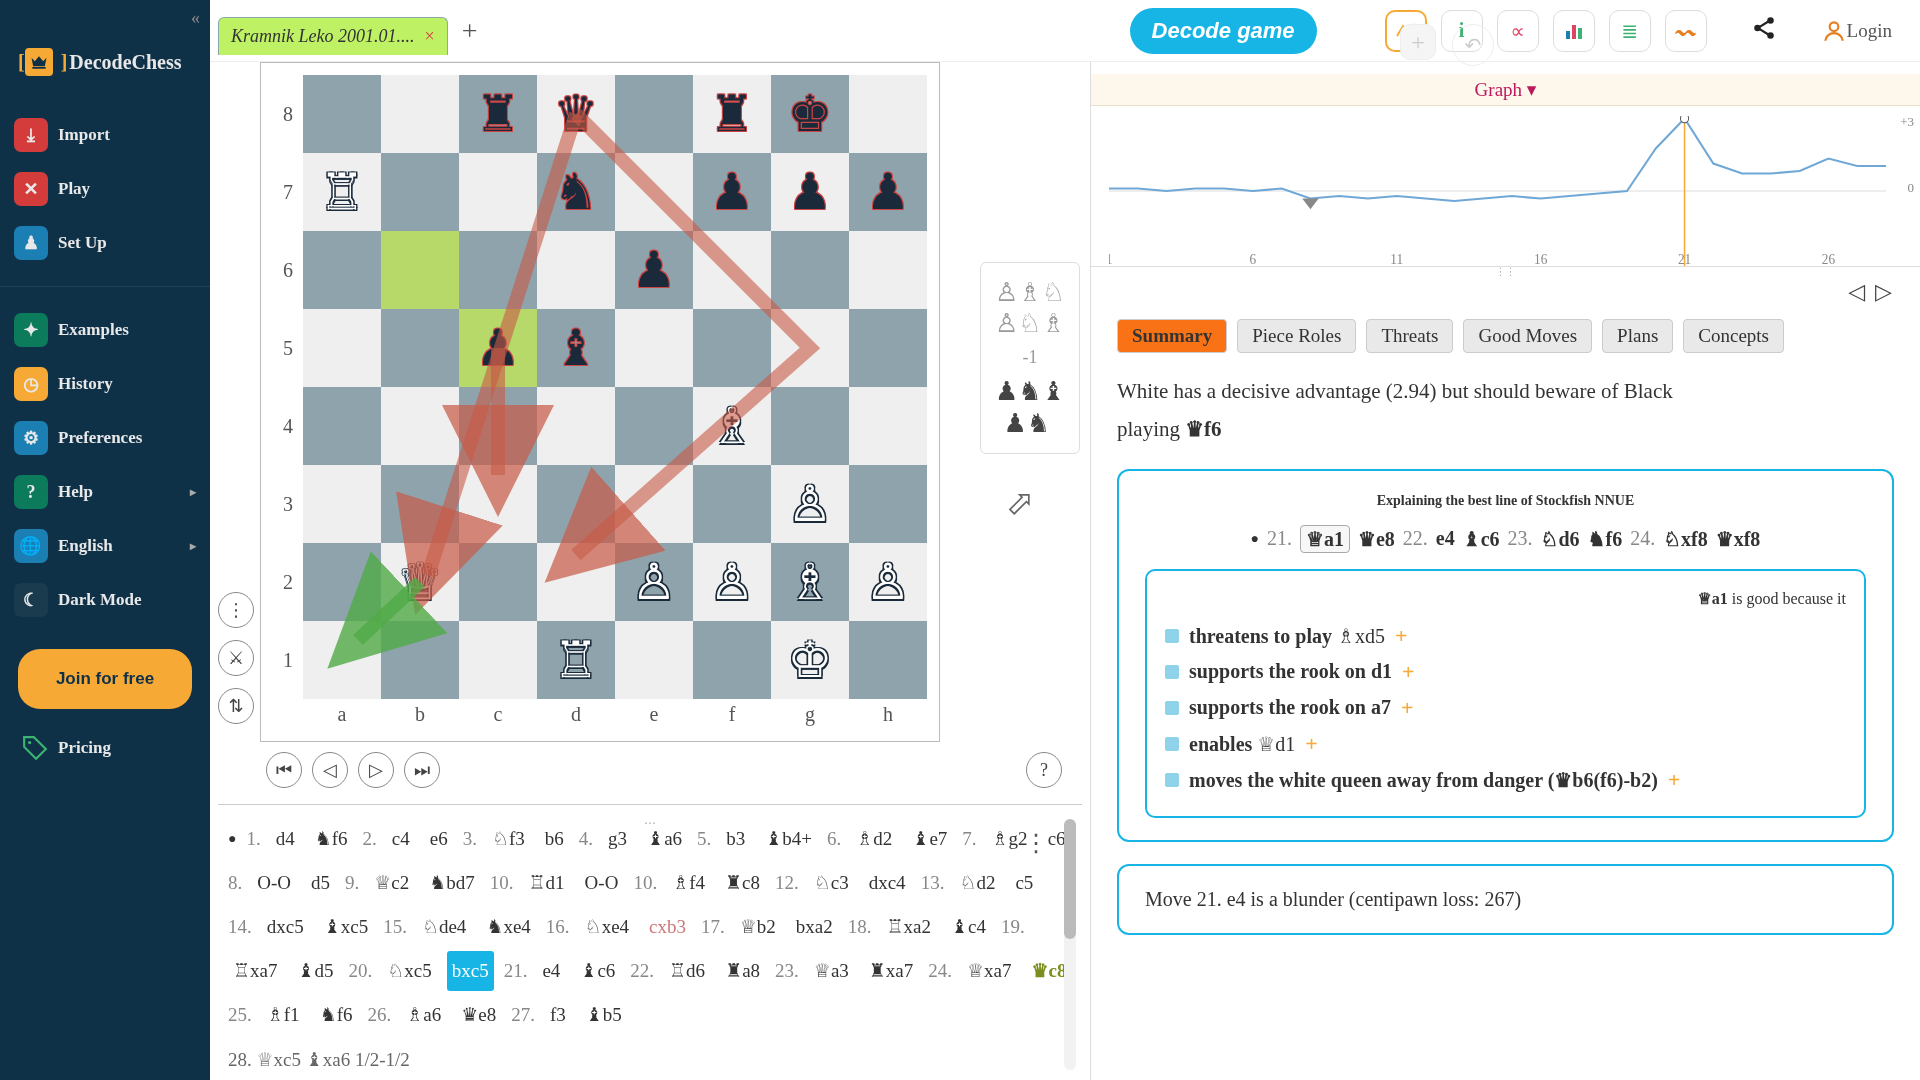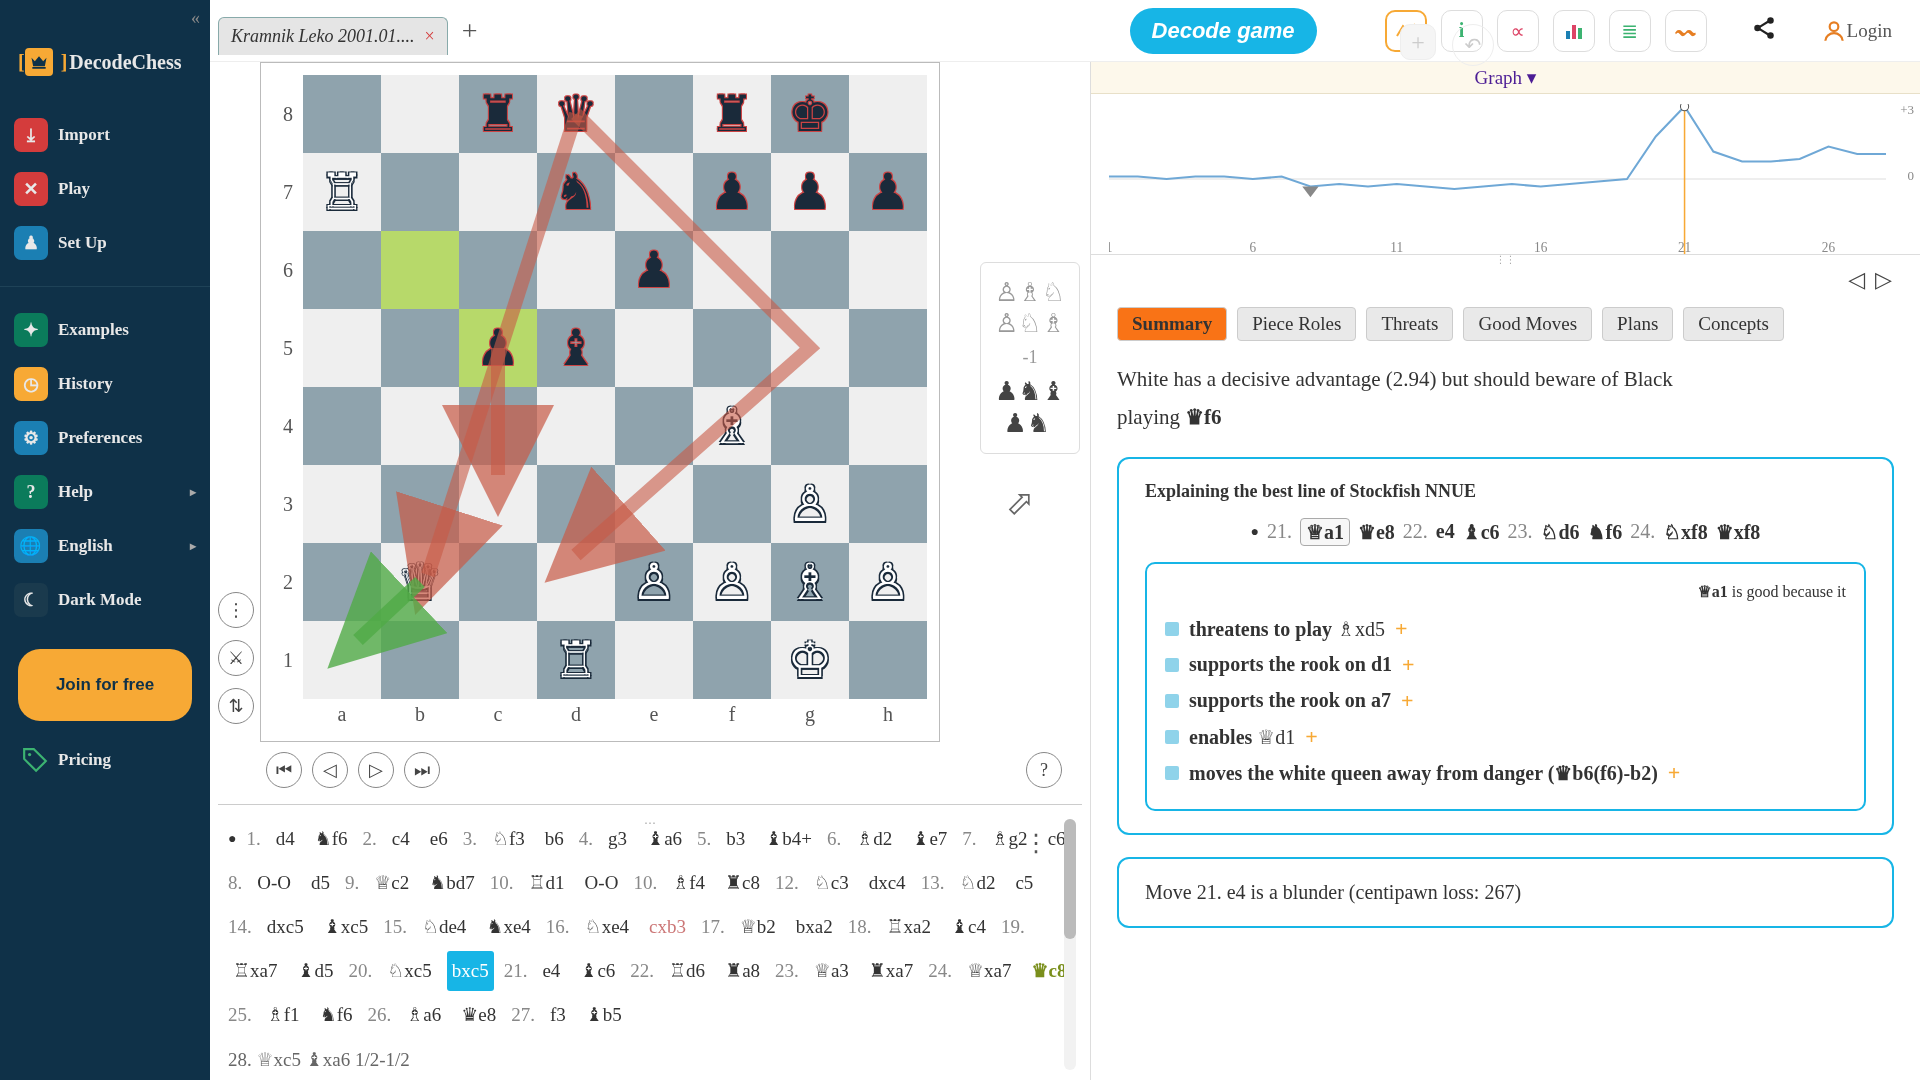--- a/index.html
+++ b/index.html
@@ -15,29 +15,29 @@
 .logo-bracket { color:#f7a935; }
 .nav-group { padding:8px 0; }
 .nav-item { display:flex; align-items:center; padding:10px 14px; cursor:pointer; font-family:-apple-system,Segoe UI,sans-serif; font-size:17px; font-weight:600; }
 .nav-icon { width:34px; height:34px; border-radius:7px; display:flex; align-items:center; justify-content:center; margin-right:10px; font-size:18px; }
 .ic-red { background:#d43c3c; }
 .ic-green { background:#0b7b5b; }
 .ic-amber { background:#f7a935; }
 .ic-blue { background:#1b7fb3; }
 .ic-dark { background:#1a3a4d; }
 .nav-caret { margin-left:auto; font-size:12px; color:#aaa; }
-.join-btn { margin:14px 18px; background:#f7a935; color:#0f3148; border-radius:22px; padding:26px 0; text-align:center; font-family:-apple-system,sans-serif; font-weight:700; font-size:17px; cursor:pointer; }
+.join-btn { margin:14px 18px; background:#f7a935; color:#0f3148; border-radius:22px; padding:20px 0; text-align:center; font-family:-apple-system,sans-serif; font-weight:700; font-size:17px; cursor:pointer; }
 .pricing { display:flex; align-items:center; padding:12px 22px; font-family:-apple-system,sans-serif; font-size:17px; font-weight:600; cursor:pointer; }
 .pricing svg { margin-right:10px; }
 .divider { border-top:1px solid #1e4257; margin:8px 0; }
 
 
 .main { flex:1; display:flex; flex-direction:column; position:relative; }
 .topbar { display:flex; align-items:center; height:62px; padding:0 8px; border-bottom:1px solid #eee; }
-.tab { display:flex; align-items:center; border:1px solid #8aa; border-bottom:none; border-radius:6px 6px 0 0; padding:8px 12px; font-style:italic; font-size:18px; margin-top:10px; background:#e5e5e5; }
+.tab { display:flex; align-items:center; border:1px solid #8aa; border-bottom:none; border-radius:6px 6px 0 0; padding:8px 12px; font-style:italic; font-size:18px; margin-top:10px; background:#bef264; }
 .tab-close { color:#d43c3c; margin-left:10px; font-style:normal; cursor:pointer; }
 .tab-add { margin-left:14px; font-size:28px; color:#555; cursor:pointer; }
 .top-right { margin-left:auto; display:flex; align-items:center; gap:14px; padding-right:20px; }
 .decode-btn { background:#17b5e6; color:#fff; border-radius:24px; padding:10px 22px; font-family:-apple-system,sans-serif; font-weight:700; font-size:22px; cursor:pointer; font-style:italic; }
 .round-btn { width:42px; height:42px; border:1px solid #ddd; border-radius:10px; display:flex; align-items:center; justify-content:center; cursor:pointer; font-size:20px; }
 .round-btn.active { border-color:#f7a935; border-width:2px; }
 .icon-share { font-size:22px; color:#222; cursor:pointer; }
 .login { display:flex; align-items:center; color:#555; font-family:-apple-system,sans-serif; font-size:19px; cursor:pointer; }
 
 .content { flex:1; display:flex; overflow:hidden; }
@@ -74,34 +74,34 @@
 .moves { display:flex; flex-wrap:wrap; gap:4px 10px; align-items:center; }
 .mnum { color:#888; }
 .mv { padding:1px 5px; cursor:pointer; }
 .mv.book { color:#c77; }
 .mv.curr { background:#17b5e6; color:#fff; border-radius:3px; }
 .mv.best { color:#7a8f1c; font-weight:bold; }
 
 
 .right-col { flex:1; display:flex; flex-direction:column; border-left:1px solid #ddd; overflow:hidden; }
 .graph-panel { border-bottom:1px solid #ddd; }
-.graph-head { background:#fdf8eb; text-align:center; padding:4px 0; font-size:19px; color:#4c1d95; border-bottom:1px solid #e8e0c8; cursor:pointer; }
+.graph-head { background:#fdf8eb; text-align:center; padding:4px 0; font-size:19px; color:#be185d; border-bottom:1px solid #e8e0c8; cursor:pointer;margin-top:12px; }
 .graph-body { position:relative; height:160px; padding:10px 34px 0 18px; }
 .graph-body svg { width:100%; height:150px; }
 .y-lbl { position:absolute; right:6px; font-size:13px; color:#888; }
 .splitter-h { height:8px; display:flex; align-items:center; justify-content:center; color:#aaa; font-size:10px; }
 .analysis { flex:1; overflow:auto; padding:14px 26px; position:relative; }
 .step-nav { position:absolute; top:4px; right:28px; display:flex; gap:10px; font-size:22px; color:#444; }
 .step-nav span{ cursor:pointer; }
 .tabs { display:flex; gap:10px; margin:30px 0 20px; }
 .atab { border:1px solid #ccc; background:#e9e9e9; border-radius:4px; padding:5px 14px; font-size:19px; cursor:pointer; }
 .atab.active { background:#f97316; font-weight:bold; }
 .summary-text { font-size:21px; line-height:1.8; margin-bottom:20px; }
 .card { border:2px solid #17b5e6; border-radius:12px; padding:22px 26px; margin-bottom:22px; }
-.card h3 { font-size:18px; margin-bottom:16px; }
+.card h3 { text-align:center; font-size:14px; margin-bottom:16px; }
 .bestline { display:flex; flex-wrap:wrap; gap:8px; align-items:center; font-size:20px; font-weight:bold; margin-bottom:16px; justify-content:center; }
 .bestline .num { color:#888; font-weight:normal; }
 .bestline .bm { border:1px solid #aaa; padding:1px 5px; border-radius:4px; background:#f7f7f7; }
 .inner-card { border:2px solid #17b5e6; border-radius:10px; padding:18px; }
 .reason-head { font-size:16px; margin-bottom:10px;text-align:right; }
 .reason { display:flex; align-items:center; gap:10px; font-size:20px; padding:5px 0; }
 .bullet-sq { width:14px; height:14px; background:#8fd3ea; border-radius:2px; }
 .plus-ic { color:#f7a935; font-weight:bold; font-size:22px; }
 
 .subtle-plus{position:absolute;left:1190px;top:24px;width:36px;height:36px;border:1px solid #eee;border-radius:10px;background:#f5f5f5;display:flex;align-items:center;justify-content:center;color:#ccc;font-size:24px}

